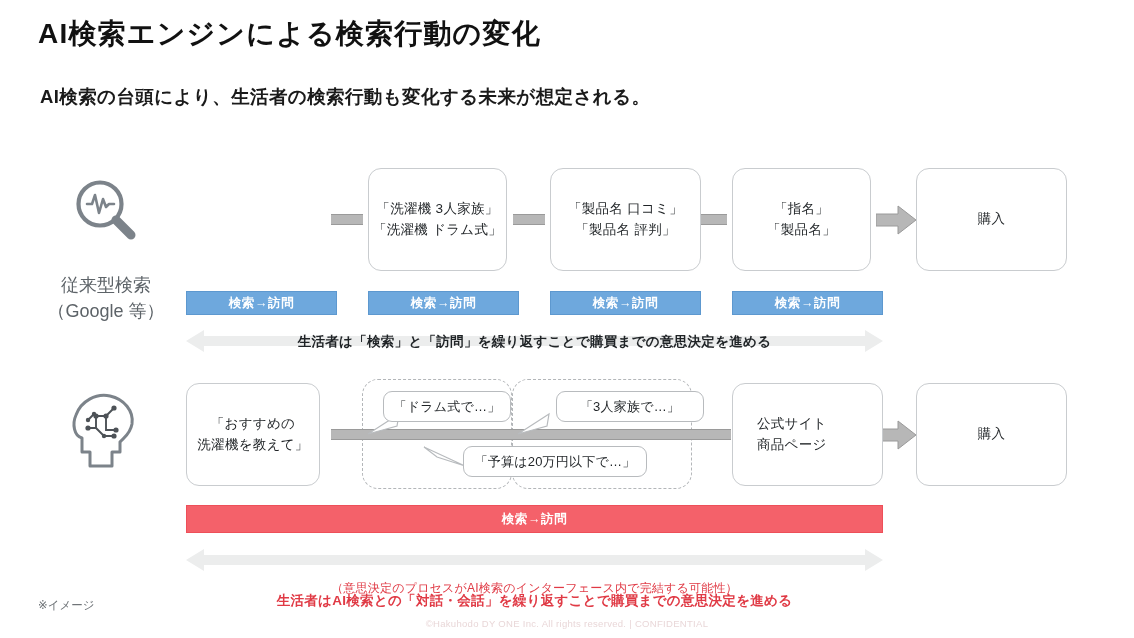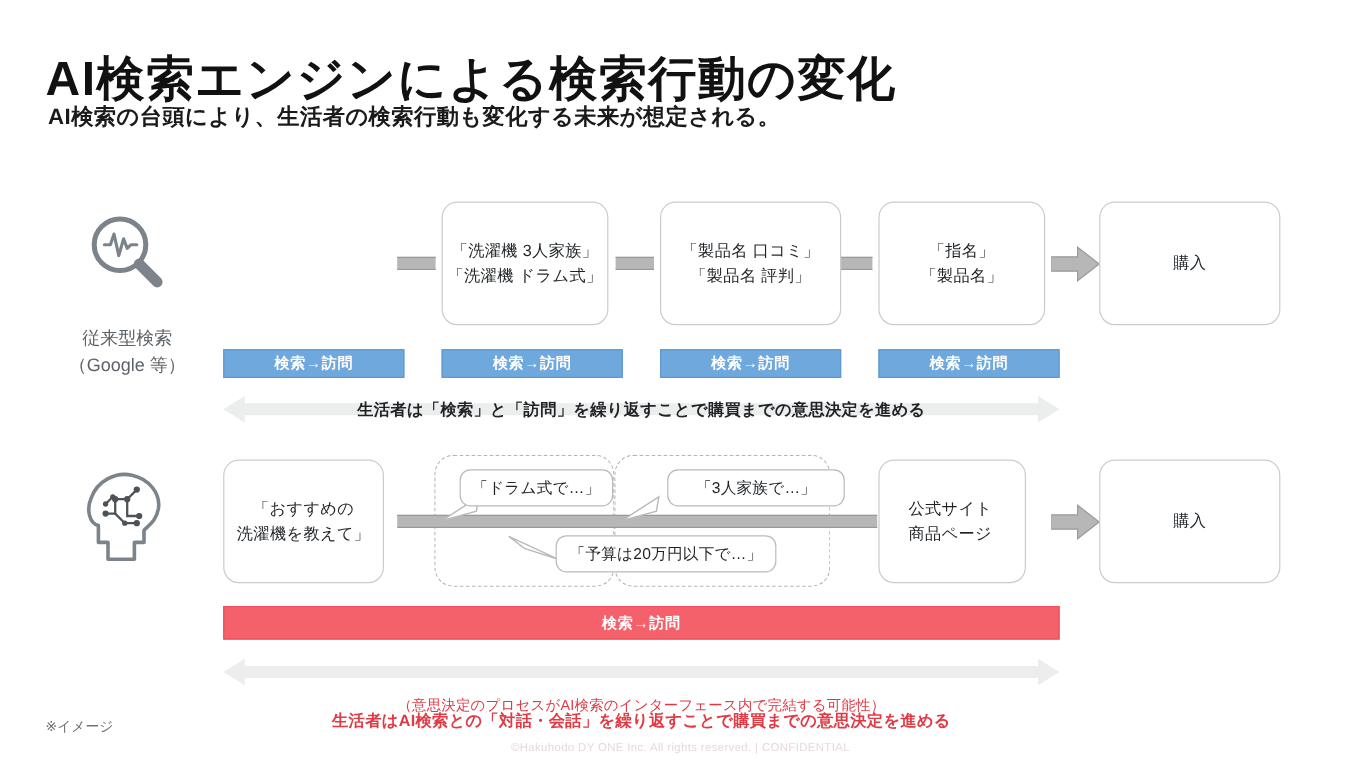--- a/index.html
+++ b/index.html
@@ -16,22 +16,22 @@
     width: 1134px;
     height: 638px;
     background: #ffffff;
     overflow: hidden;
   }
 
   
   .slide-title {
     position: absolute;
     left: 38px;
-    top: 38px;
-    font-size: 40px;
+    top: 15px;
+    font-size: 28px;
     font-weight: bold;
     letter-spacing: 1.2px;
     color: #111111;
     white-space: nowrap;
   }
   .slide-subtitle {
     position: absolute;
     left: 40px;
     top: 84px;
     font-size: 18.5px;
@@ -39,21 +39,21 @@
     letter-spacing: 0.4px;
     color: #1a1a1a;
     white-space: nowrap;
   }
 
   
   .row-label {
     position: absolute;
     width: 160px;
     text-align: center;
-    font-size: 15px;
+    font-size: 18px;
     line-height: 1.45;
     color: #5d6368;
     white-space: nowrap;
   }
   .row-icon {
     position: absolute;
     width: 160px;
     display: flex;
     justify-content: center;
     align-items: center;
@@ -299,21 +299,21 @@
       <polygon points="0,10 22,10 22,2 40,16 22,30 22,22 0,22" fill="#b7b7b7" stroke="#9a9a9a" stroke-width="1"></polygon>
     </svg>
   </div>
 
   <div class="flow-box" style="left:186px; top:383px; width:134px; height:103px;">
     <div class="lines">
       <div>「おすすめの</div>
       <div>洗濯機を教えて」</div>
     </div>
   </div>
-  <div class="flow-box" style="left:732px; top:383px; width:123px; height:103px;">
+  <div class="flow-box" style="left:732px; top:383px; width:151px; height:103px;">
     <div class="lines" style="text-align:left; padding-left:24px;">
       <div>公式サイト</div>
       <div>商品ページ</div>
     </div>
   </div>
   <div class="flow-box" style="left:916px; top:383px; width:151px; height:103px;">
     <div class="lines">
       <div>購入</div>
     </div>
   </div>

